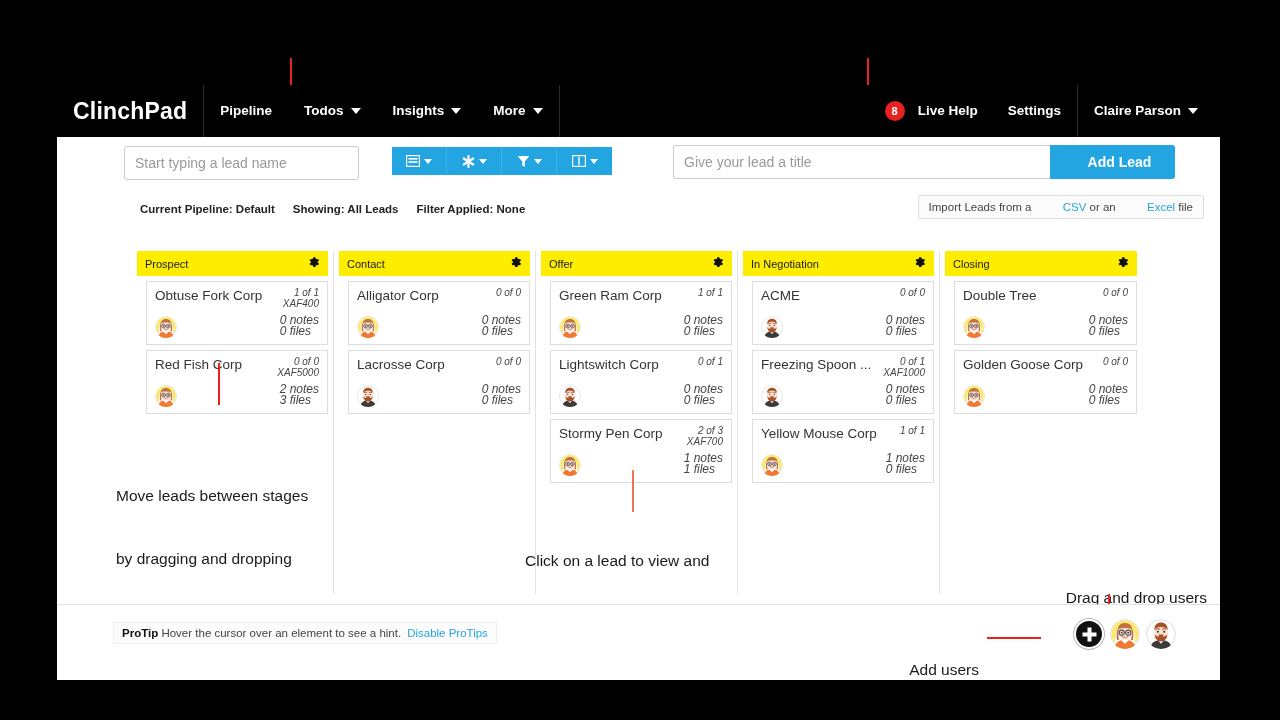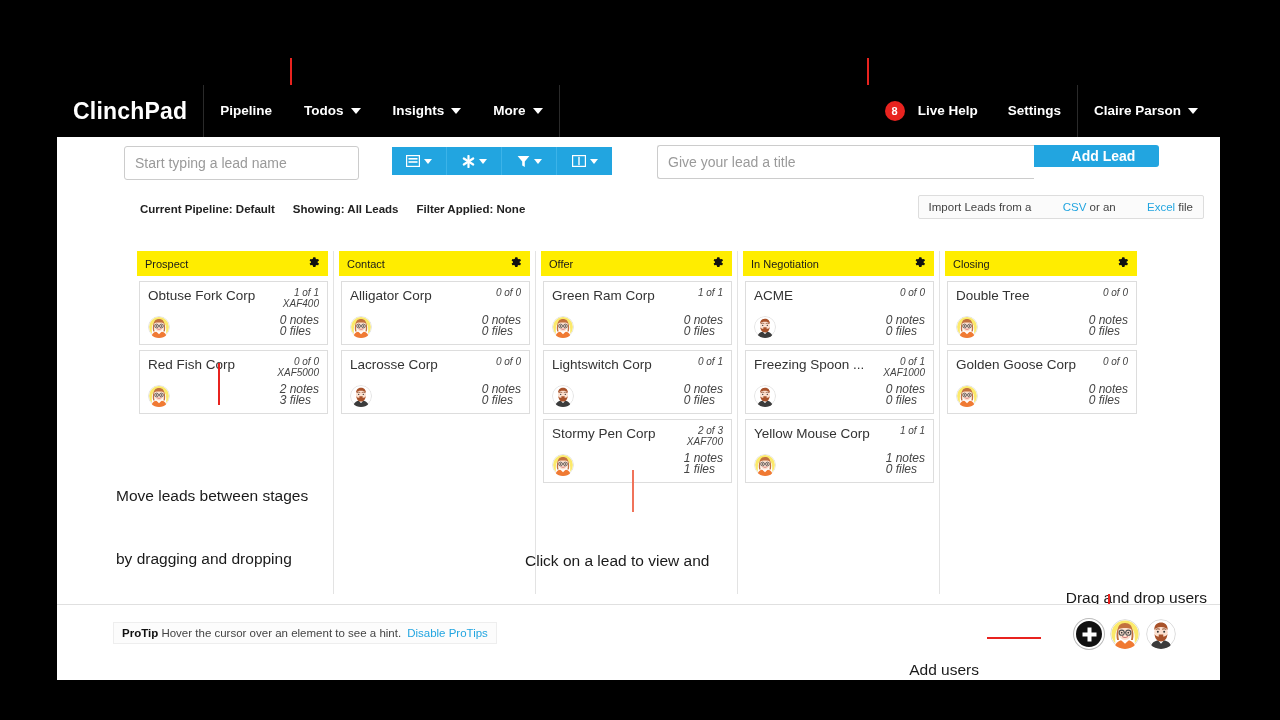--- a/index.html
+++ b/index.html
@@ -71,25 +71,25 @@
     border-right:1px solid #3cb3e8; cursor:pointer;
   }
   .tool-btn:last-child { border-right:none; }
   .tool-btn .caret { border-top-color:#fff; border-left-width:4px; border-right-width:4px; border-top-width:5px;}
   .ticon { display:block; }
 
   #title-wrap { position:absolute; left:600px; top:8px; display:flex; }
   #lead-title {
     width:377px; height:34px; border:1px solid #ccc; border-right:none;
     border-radius:3px 0 0 3px; padding:0 10px; font-size:14px; color:#555;
-    font-family:"Liberation Sans", sans-serif; outline:none; background:#fff;
+    font-family:"Liberation Sans", sans-serif; outline:none; background:#fff;margin-left:16px;
   }
   #lead-title::placeholder { color:#9a9a9a; }
   #add-lead-btn {
-    width:125px; height:22px; background:#22a5e0; color:#fff;
+    width:125px; height:34px; background:#22a5e0; color:#fff;
     border:none; border-radius:0 3px 3px 0; font-size:14px; font-weight:bold;
     font-family:"Liberation Sans", sans-serif; cursor:pointer;padding-left:20px;
   }
 
   
   #statusline {
     position:absolute; left:83px; top:118px;
     font-size:11.5px; font-weight:bold; color:#222;
     display:flex; gap:18px;
   }
@@ -114,21 +114,21 @@
   .stage-inner { padding:0 3px; }
   .stage-head {
     background:#ffed00; height:25px; margin:0 2px;
     display:flex; align-items:center; justify-content:space-between;
     padding:0 8px;
   }
   .stage-name { font-size:11px; color:#1a1a1a; white-space:nowrap; }
   .gear { font-size:13px; line-height:1; color:#111; cursor:pointer; }
 
   .card {
-    margin:5px 2px 0 4px; border:1px solid #ddd; background:#fff;
+    margin:5px 2px 0 11px; border:1px solid #ddd; background:#fff;
     height:64px; position:relative; padding:5px 8px 0 8px;
   }
   .card-name {
     font-size:13.5px; color:#333; position:absolute; left:8px; top:6px;
     max-width:126px; overflow:hidden; white-space:nowrap; text-overflow:ellipsis;
   }
   .card-count {
     position:absolute; right:8px; top:5px; text-align:right;
     font-size:10px; font-style:italic; color:#444; line-height:11px;
   }

